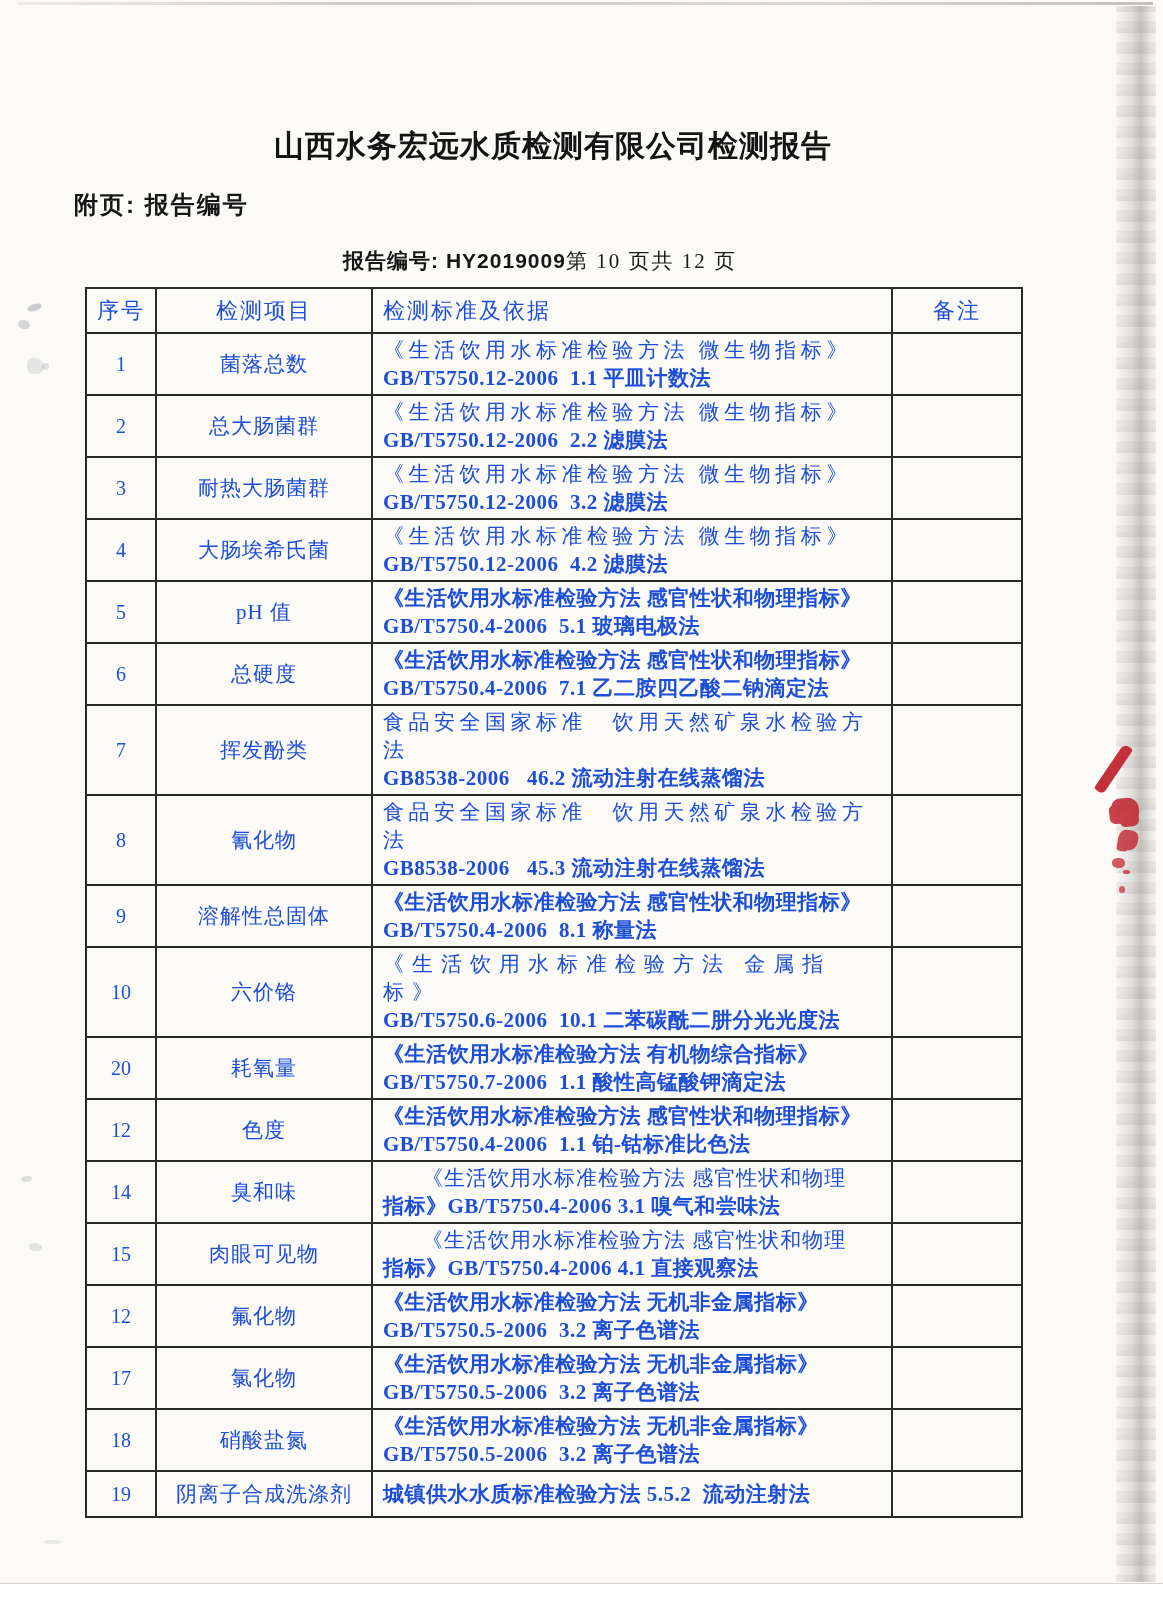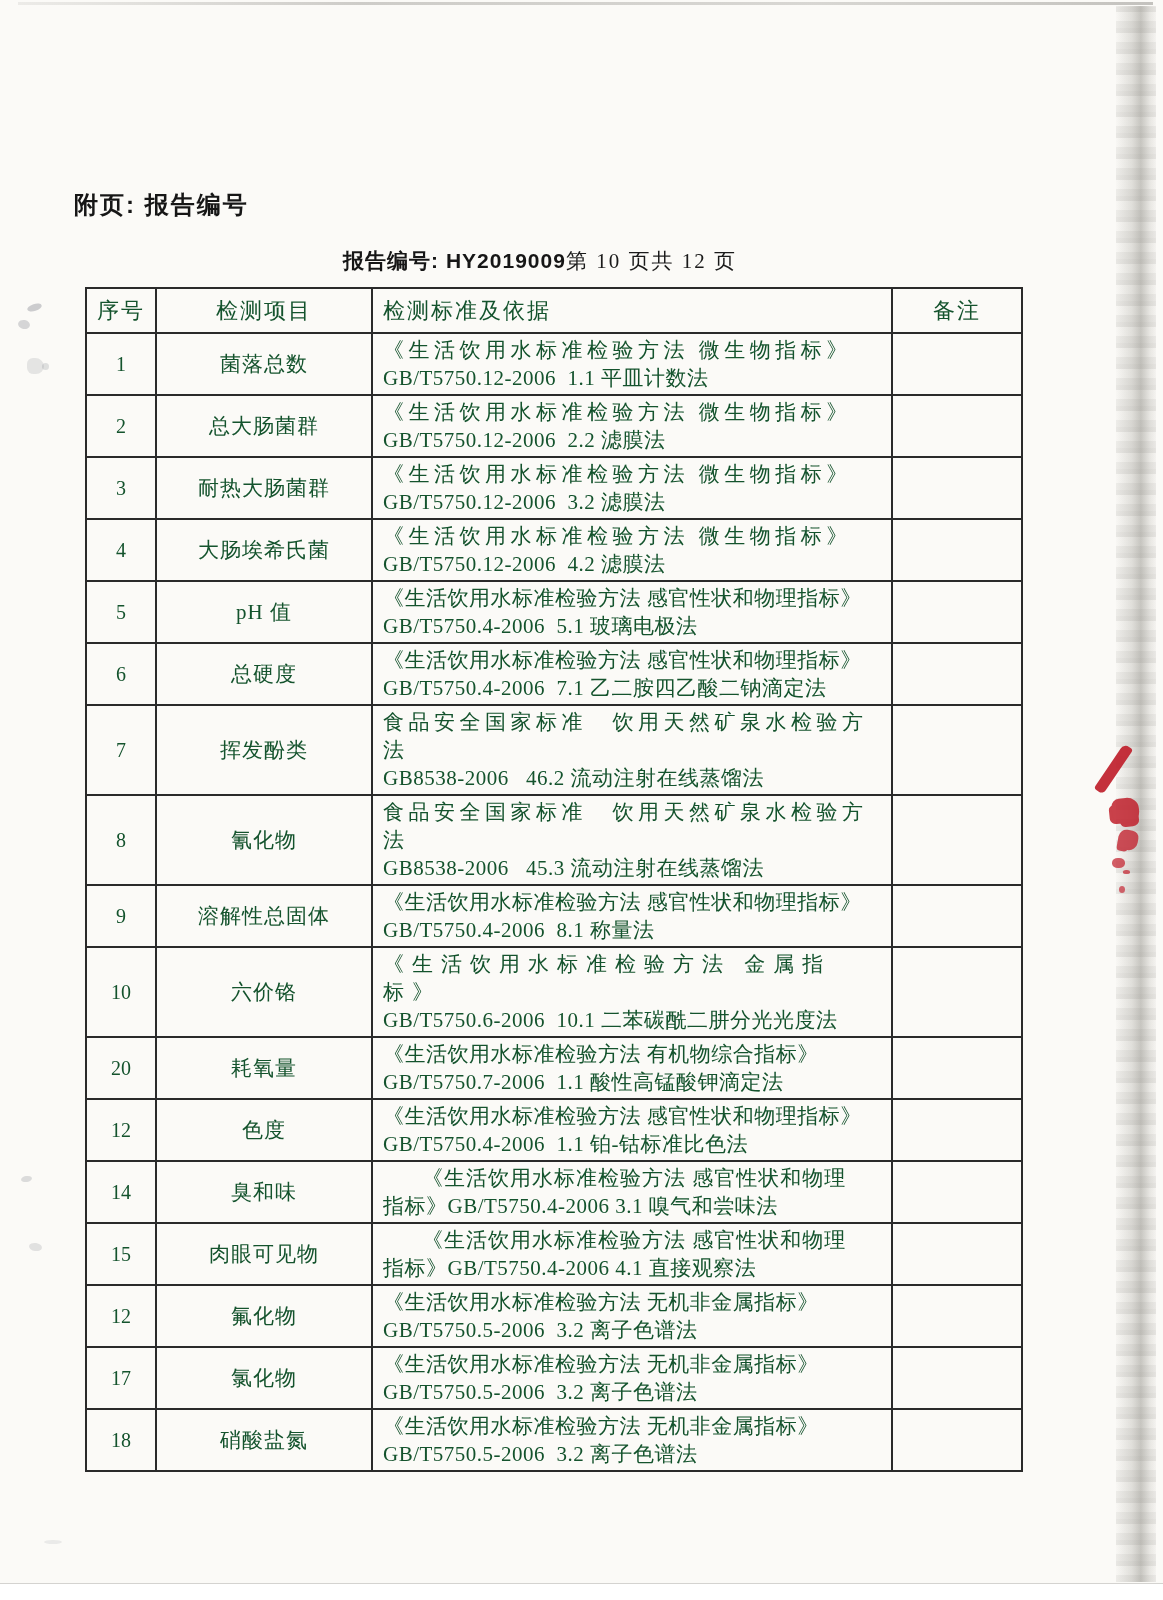--- a/index.html
+++ b/index.html
@@ -75,41 +75,41 @@
   .report-no {
     font-family: "Liberation Sans", "DejaVu Sans", sans-serif;
     font-weight: bold; font-size: 21px; letter-spacing: 1px; color: #161616;
   }
   .page-indicator { font-size: 21px; letter-spacing: 2px; color: #1a1a1a; }
 
   
   table.report-table {
     position: absolute; top: 287px; left: 85px; width: 936px;
     border-collapse: collapse; table-layout: fixed;
-    font-size: 21px; color: #14532d;
+    font-size: 21px; color: #1d4ed8;
   }
   .report-table th, .report-table td {
     border: 2px solid #2a2a2a; vertical-align: middle;
     overflow: hidden;
   }
   .report-table thead tr { height: 45px; }
   .report-table tbody tr { height: 60px; }
   .report-table tbody tr:last-child { height: 46px; }
   th.h-no, th.h-item { font-weight: normal; font-size: 22px; letter-spacing: 2px; text-align: center; }
   th.h-std { font-weight: normal; font-size: 22px; letter-spacing: 2px; text-align: left; padding-left: 10px; }
   th.h-note { font-weight: normal; font-size: 22px; letter-spacing: 2px; text-align: center; }
   td.cell-no { text-align: center; font-size: 20px; }
   td.cell-item { text-align: center; letter-spacing: 1px; }
   td.cell-std { padding: 2px 6px 2px 10px; line-height: 28px; margin-left: 16px; }
   td.cell-note { }
   .std-line { display: block; white-space: pre-wrap; }
   .std-line.style-spread { letter-spacing: 4.5px; }
   .std-line.style-spread-wide { letter-spacing: 8px; }
   .std-line.style-center { text-align: center; letter-spacing: 1px; }
-  .std-line.style-normal { letter-spacing: 0.5px; }
+  .std-line.style-normal { letter-spacing: 0.5px; font-weight: bold; }
 </style>
 </head>
 <body>
 
 <div class="scan-page">
 
   <div class="scan-top-edge"></div>
   <div class="scan-right-streak"></div>
   <div class="scan-bottom-strip"></div>
   <div class="smudge s1"></div>
@@ -120,20 +120,21 @@
   <div class="smudge s6"></div>
   <div class="smudge s7"></div>
   <div class="red-stamp">
     <div class="stroke"></div>
     <div class="blob1"></div>
     <div class="blob2"></div>
     <div class="blob3"></div>
     <div class="dot"></div>
   </div>
 
+  <div class="doc-title">山西水务宏远水质检测有限公司检测报告</div>
   <div class="doc-subtitle">附页: 报告编号</div>
   <div class="report-line">
     <span class="report-no">报告编号: HY2019009</span>
     <span class="page-indicator">第 10 页共 12 页</span>
   </div>
 
   <table class="report-table">
     <colgroup>
       <col style="width:70px">
         <col style="width:216px">
@@ -295,16 +296,25 @@
     </tr>
         <tr>
       <td class="cell-no">18</td>
       <td class="cell-item">硝酸盐氮</td>
       <td class="cell-std">
         <span class="std-line style-normal">《生活饮用水标准检验方法 无机非金属指标》</span>
         <span class="std-line style-normal">GB/T5750.5-2006  3.2 离子色谱法</span>
       </td>
       <td class="cell-note"></td>
     </tr>
+        <tr>
+      <td class="cell-no">19</td>
+      <td class="cell-item">阴离子合成洗涤剂</td>
+      <td class="cell-std">
+        <span class="std-line style-normal">城镇供水水质标准检验方法 5.5.2  流动注射法</span>
+
+      </td>
+      <td class="cell-note"></td>
+    </tr>
       </tbody>
   </table>
 
 </div>
 
 </body></html>

